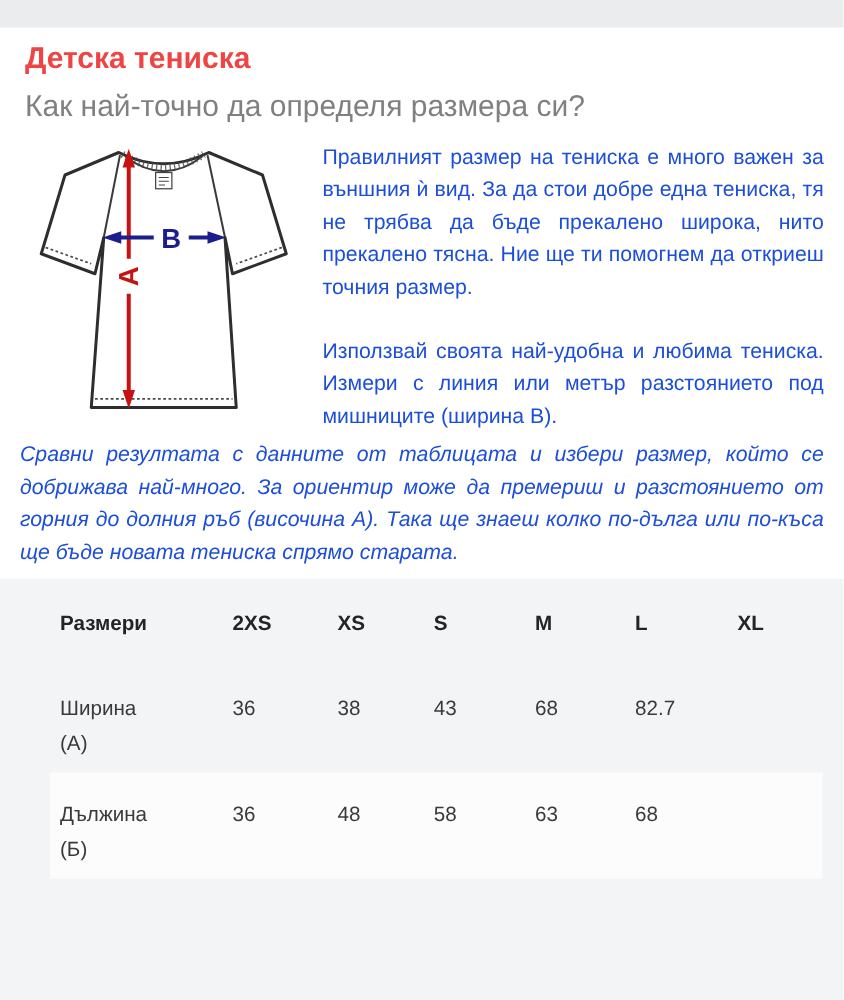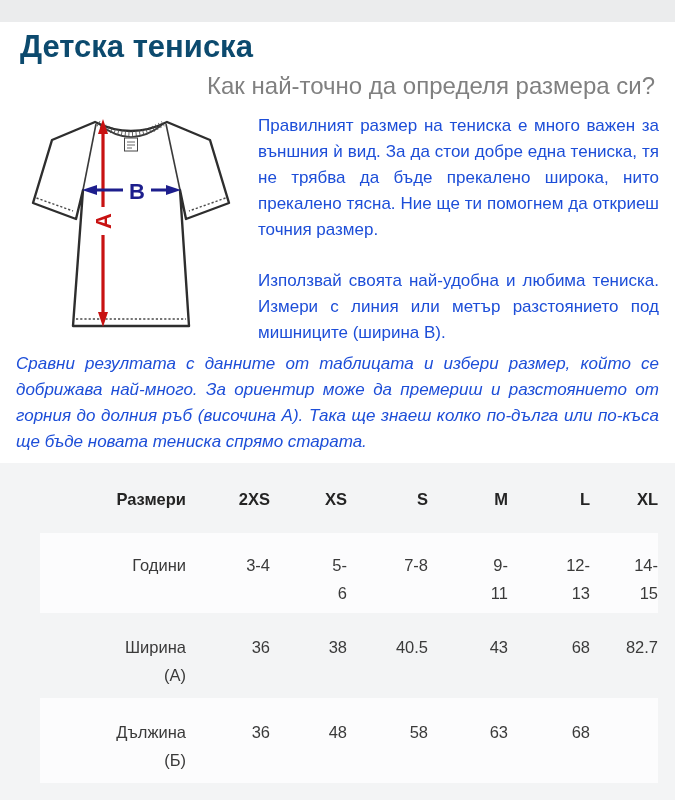--- a/index.html
+++ b/index.html
@@ -4,32 +4,32 @@
 <style>
   html,body { margin:0; padding:0; background:#fff; }
   .page {
     width:675px; height:800px; background:#ffffff; overflow:hidden;
     display:flex; flex-direction:column;
     font-family:"Liberation Sans", sans-serif;
     -webkit-font-smoothing:antialiased;
   }
   .top-strip { height:22px; background:#ebeced; flex:0 0 auto; }
   header { padding:6px 20px 0 20px; flex:0 0 auto; }
-  .title { margin:2px 0 0 0; font-size:31px; line-height:34px; font-weight:600; color:#0c4a6e; }
-  .subtitle { margin:7px 0 0 0; font-size:24px; line-height:29px; font-weight:400; color:#808080;text-align:right; }
+  .title { margin:2px 0 0 0; font-size:24px; line-height:34px; font-weight:600; color:#ef4444; }
+  .subtitle { margin:7px 0 0 0; font-size:24px; line-height:29px; font-weight:400; color:#808080; }
 
   .content-row { display:flex; padding:13px 16px 0 10px; flex:0 0 auto; }
   .diagram { width:232px; height:230px; flex:0 0 auto; }
   .intro-col { flex:1; margin-left:16px; }
   .body-text { margin:0; font-size:17px; line-height:26px; color:#1d4ed8; text-align:justify; }
   .intro-col .body-text + .body-text { margin-top:25px; }
   .full-para { padding:5px 16px 0 16px; flex:0 0 auto;font-style:italic; }
 
   .size-section { flex:1 1 auto; margin-top:8px; background:#f3f4f5; }
-  .table-wrap { margin:0 17px 0 40px; padding-top:0;text-align:right; }
+  .table-wrap { margin:0 17px 0 40px; padding-top:0; }
   .trow {
     display:grid;
     grid-template-columns:138px 84px 77px 81px 80px 82px 1fr;
     align-items:start; box-sizing:border-box; padding-left:8px;
   }
   .trow .cell { white-space:pre-line; font-size:16.5px; line-height:28px; color:#3a3a3a; }
   .trow-header { height:70px; padding-top:22px; }
   .trow-header .cell { font-weight:bold; color:#242424; }
   .row-years  { height:80px; padding-top:18px; }
   .row-width  { height:85px; padding-top:20px; }
@@ -106,40 +106,26 @@
       <div class="trow trow-header">
         <div class="cell">Размери</div>
         <div class="cell">2XS</div>
         <div class="cell">XS</div>
         <div class="cell">S</div>
         <div class="cell">M</div>
         <div class="cell">L</div>
         <div class="cell">XL</div>
       </div>
 
-      <div class="trow row-years row-white">
-        <div class="cell">Години</div>
-        <div class="cell">3-4</div>
-        <div class="cell">5-
-6</div>
-        <div class="cell">7-8</div>
-        <div class="cell">9-
-11</div>
-        <div class="cell">12-
-13</div>
-        <div class="cell">14-
-15</div>
-      </div>
 
       <div class="trow row-width">
         <div class="cell">Ширина
 (А)</div>
         <div class="cell">36</div>
         <div class="cell">38</div>
-        <div class="cell">40.5</div>
         <div class="cell">43</div>
         <div class="cell">68</div>
         <div class="cell">82.7</div>
       </div>
 
       <div class="trow row-length row-white">
         <div class="cell">Дължина
 (Б)</div>
         <div class="cell">36</div>
         <div class="cell">48</div>

